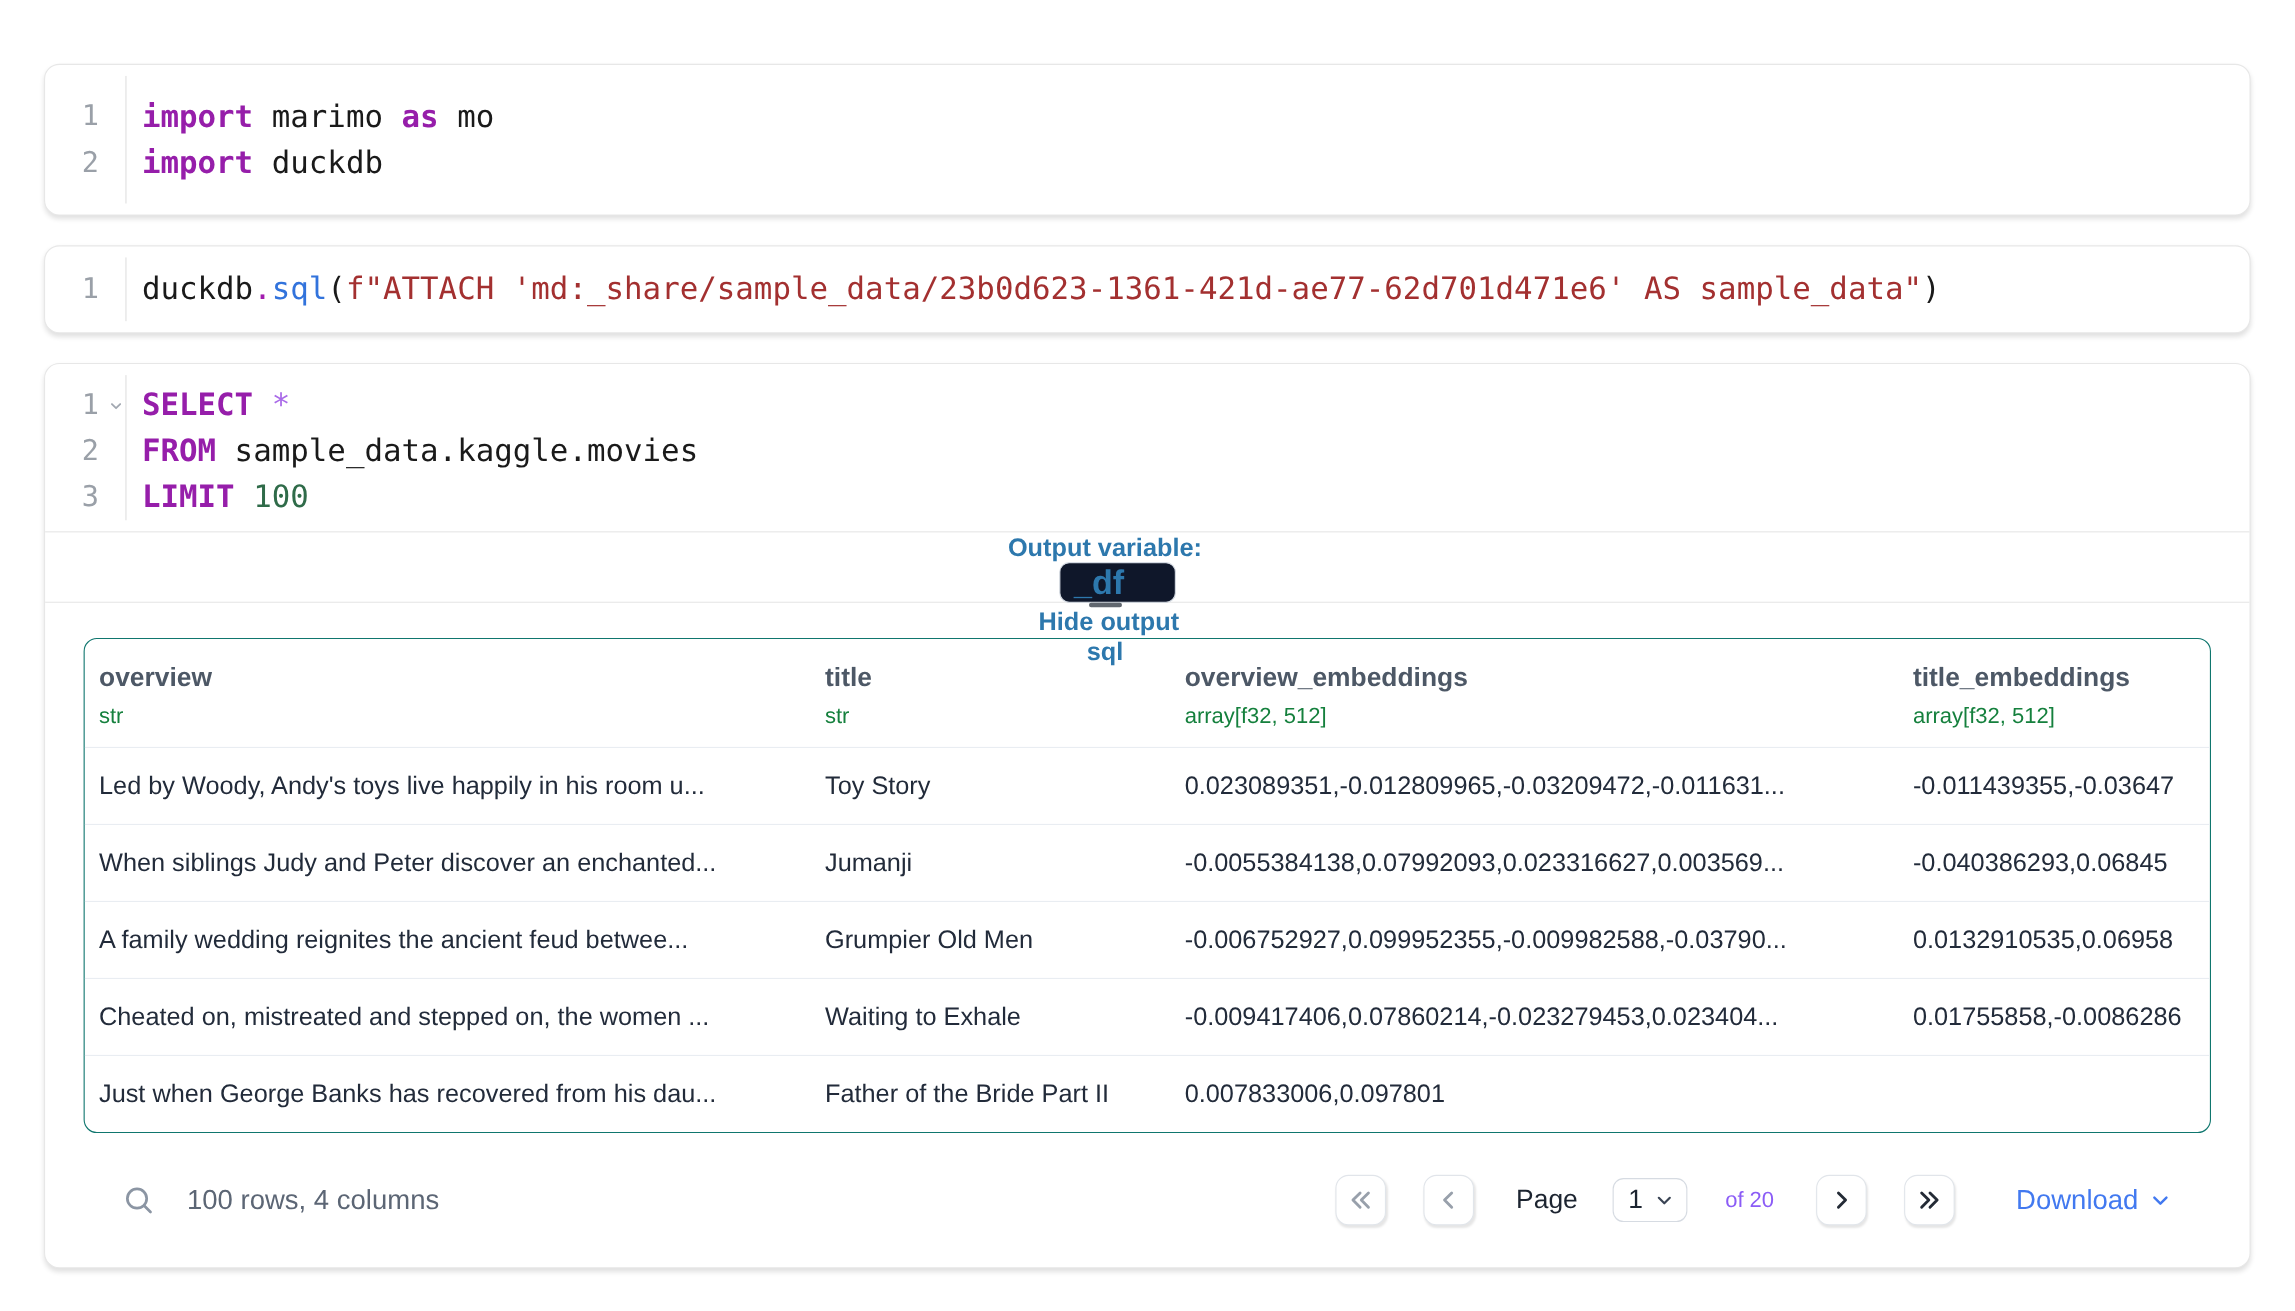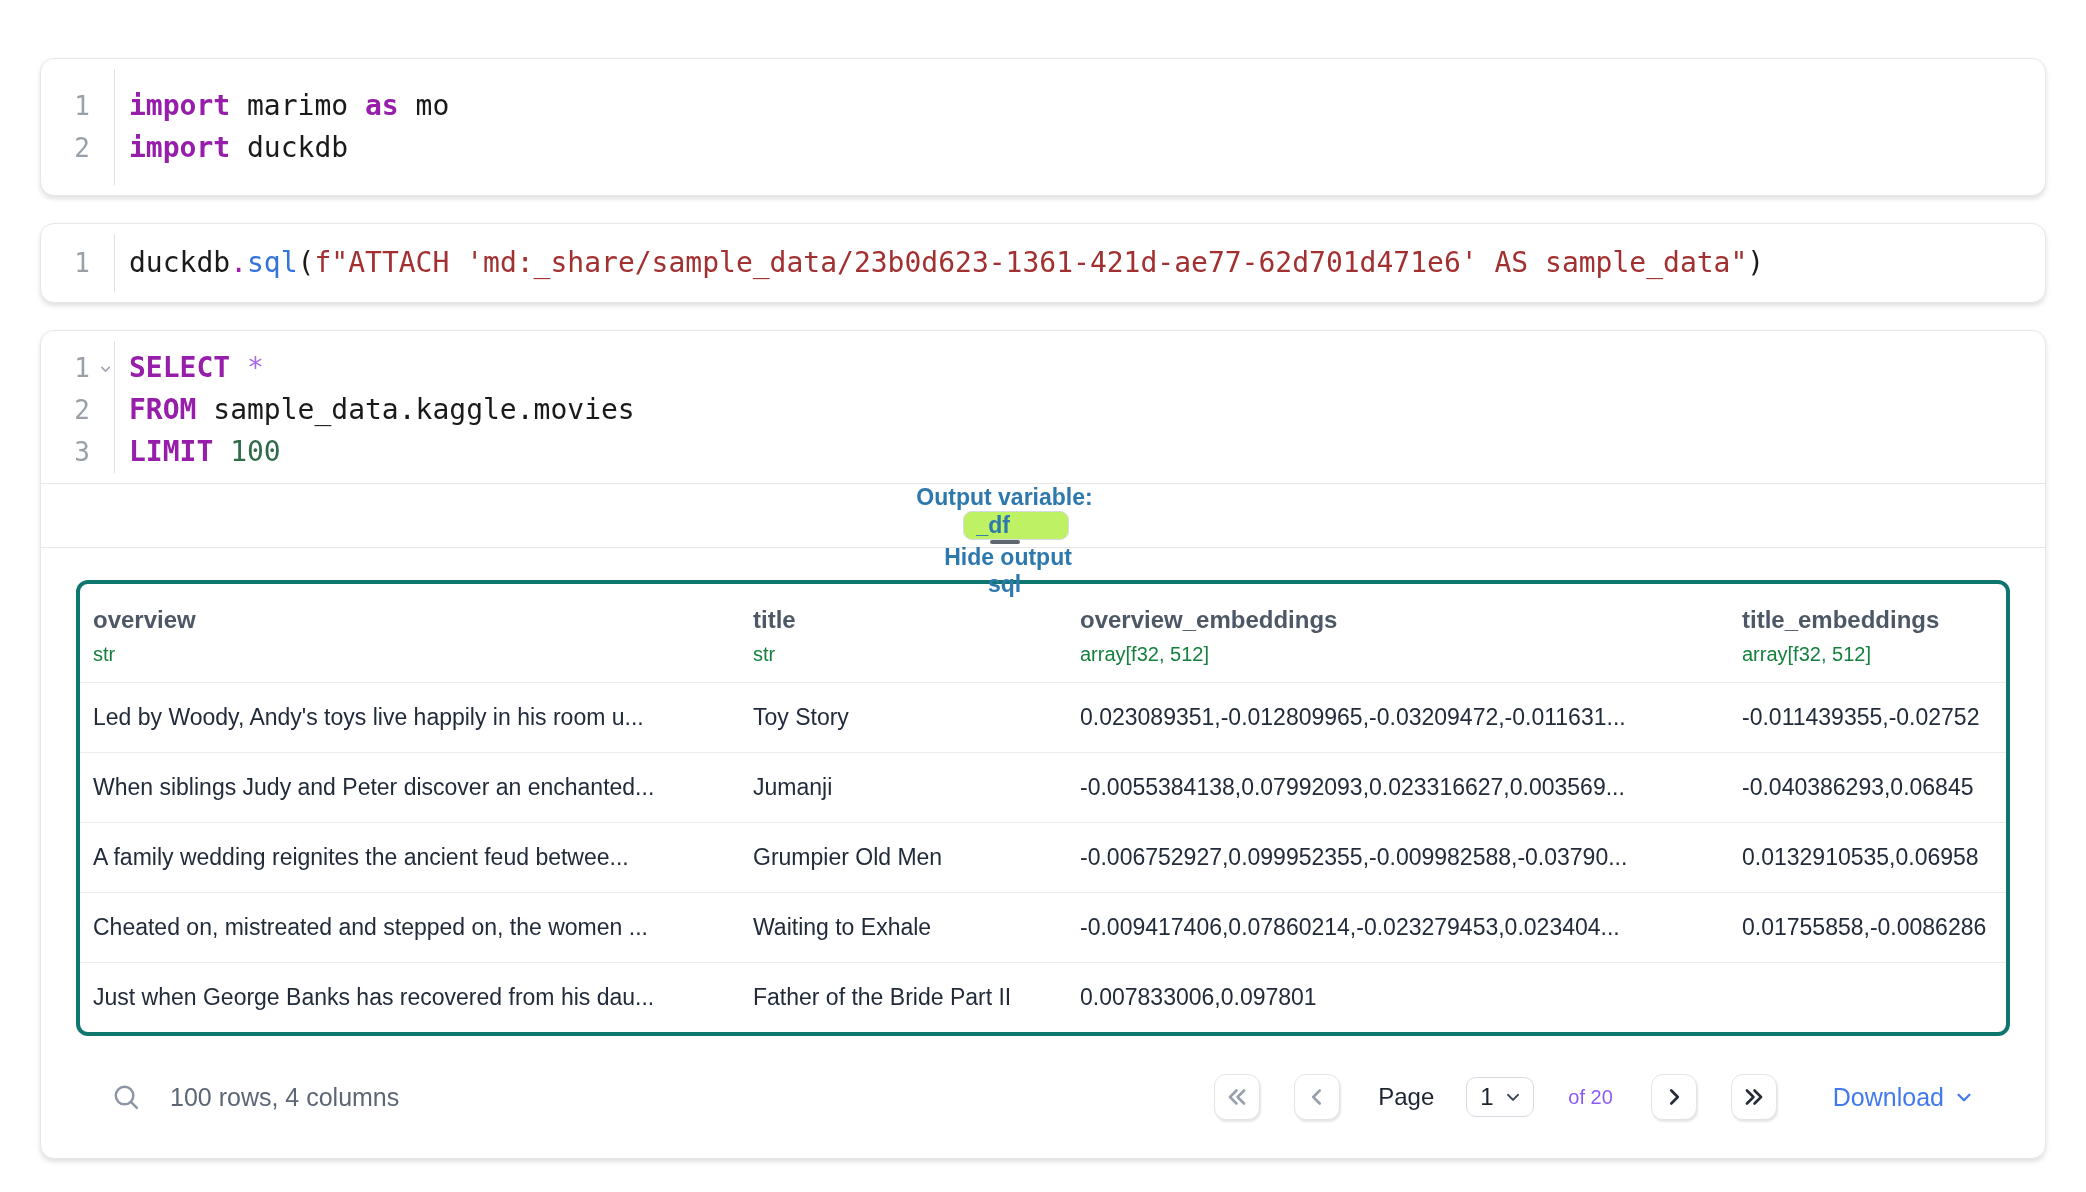--- a/index.html
+++ b/index.html
@@ -38,32 +38,32 @@
   .tok-num { color:#2f6b49; }
   .tok-star{ color:#a96ae8; }
 
   .hr { height:1px; background:#e6e6e6; }
 
   
   .outvar-row { display:flex; align-items:center; height:63px; padding:0 112px 0 35px;flex-direction:column; }
   .outvar-label { color:#2d78ad; font-weight:bold; font-size:23px; }
   .outvar-input {
     margin-left:22px; width:106px; height:37px; border:1px solid #d5dbe3; border-radius:9px;
-    color:#2d78ad; font-weight:bold; font-size:23px; padding:0 12px;
-    font-family:"Liberation Sans", sans-serif; background:#bef264; outline:none;
+    color:#2d78ad; font-weight:bold; font-size:31px; padding:0 12px;
+    font-family:"Liberation Sans", sans-serif; background:#0f172a; outline:none;
   }
   .spacer { flex:1; }
   .checkbox { width:30px; height:30px; border:2.5px solid #61676f; border-radius:8px; background:#fff; cursor:pointer; }
   .hide-label { color:#2d78ad; font-weight:bold; font-size:23px; margin-left:7px; }
   .vdiv { width:2px; height:30px; background:#dfe3e8; margin:0 38px; }
   .lang-label { color:#2d78ad; font-weight:bold; font-size:23px; cursor:pointer; }
 
   
   .table-wrap { padding:32px 35px 0 35px; }
-  .table-card { border:4px solid #0f766e; border-radius:12px; overflow:hidden; background:#fff; }
+  .table-card { border:1px solid #0f766e; border-radius:12px; overflow:hidden; background:#fff; }
   .thead, .tr { display:grid; grid-template-columns:660px 327px 662px 1fr; }
   .thead { padding:22px 0 16px 0; }
   .th { padding:0 10px 0 13px; overflow:hidden; cursor:pointer; }
   .th-name { color:#4d5866; font-weight:bold; font-size:24px; white-space:nowrap; }
   .th-type { color:#15803d; font-size:20px; margin-top:9px; white-space:nowrap; }
   .tr { height:70px; align-items:center; border-top:1px solid #e9edf2; }
   .td { padding:0 10px 0 13px; font-size:23px; color:#222b3a; white-space:nowrap; overflow:hidden; }
 
   
   .t-footer { display:flex; align-items:center; height:122px; padding:0 35px; }
@@ -177,21 +177,21 @@
             <div class="th">
               <div class="th-name">title_embeddings</div>
               <div class="th-type">array[f32, 512]</div>
             </div>
           </div>
         <div id="tbody">
             <div class="tr">
               <div class="td">Led by Woody, Andy's toys live happily in his room u...</div>
               <div class="td">Toy Story</div>
               <div class="td">0.023089351,-0.012809965,-0.03209472,-0.011631...</div>
-              <div class="td">-0.011439355,-0.02752</div>
+              <div class="td">-0.011439355,-0.03647</div>
             </div>
             <div class="tr">
               <div class="td">When siblings Judy and Peter discover an enchanted...</div>
               <div class="td">Jumanji</div>
               <div class="td">-0.0055384138,0.07992093,0.023316627,0.003569...</div>
               <div class="td">-0.040386293,0.06845</div>
             </div>
             <div class="tr">
               <div class="td">A family wedding reignites the ancient feud betwee...</div>
               <div class="td">Grumpier Old Men</div>

